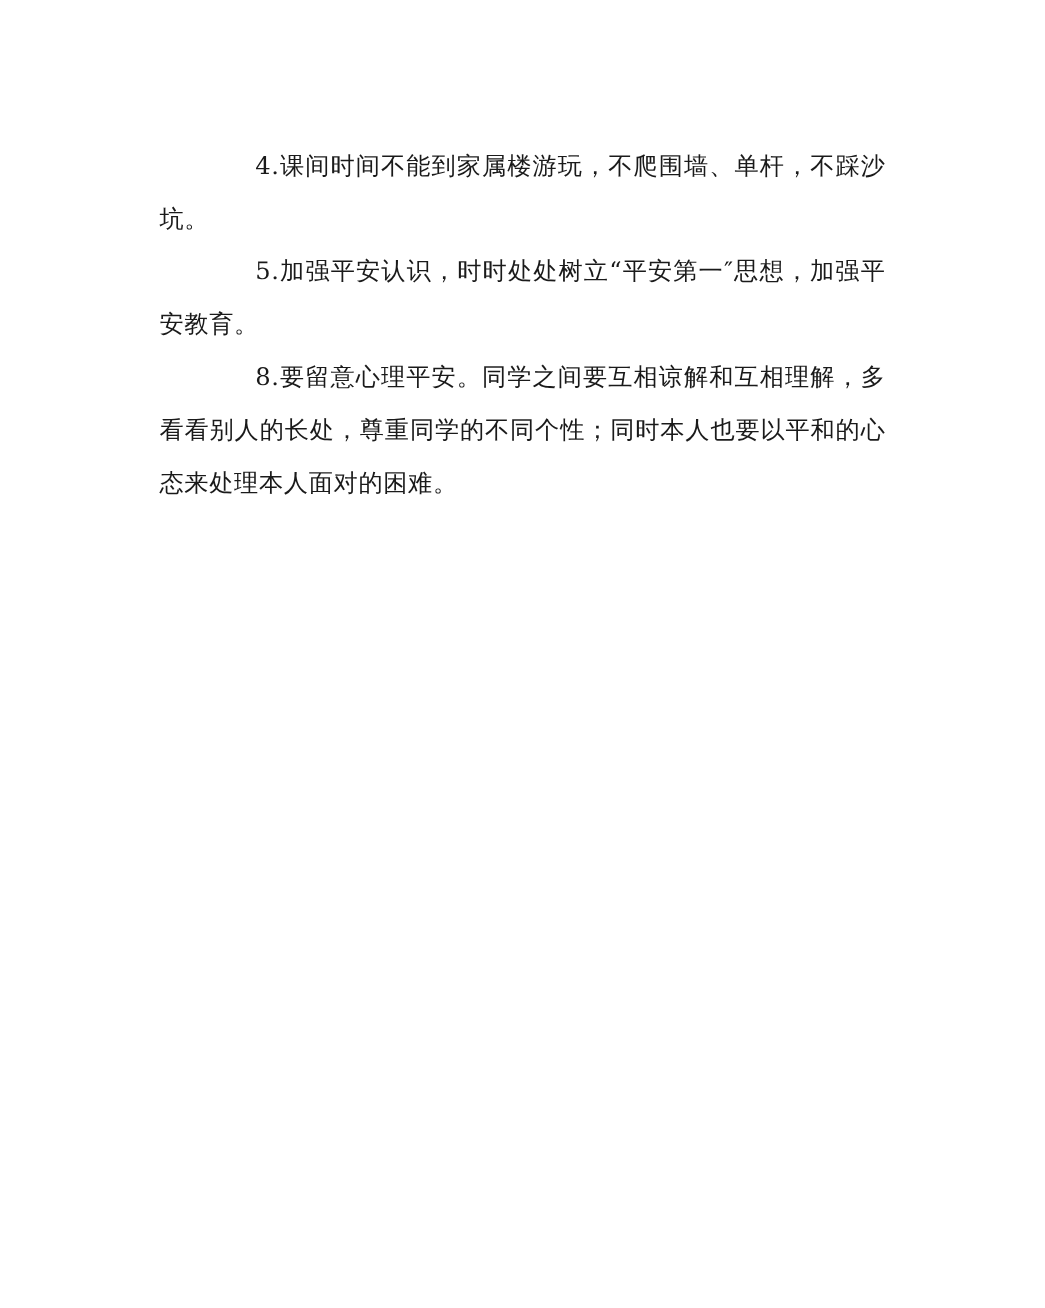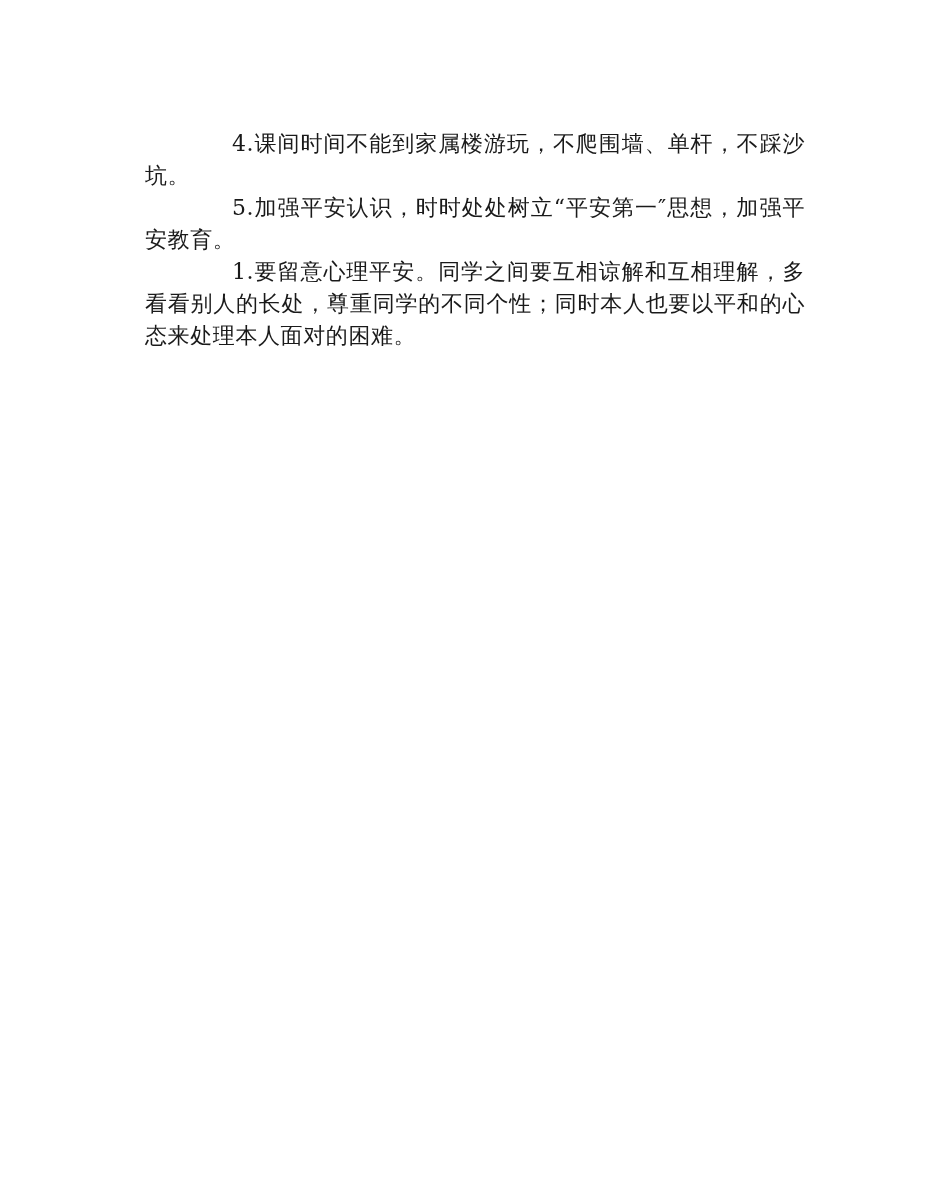--- a/index.html
+++ b/index.html
@@ -5,29 +5,29 @@
   html, body { margin: 0; padding: 0; background: #ffffff; }
   body { width: 950px; height: 1189px; position: relative; overflow: hidden; }
   .page {
     position: absolute;
     left: 145px;
     top: 128px;
     width: 660px;
     font-family: "DejaVu Serif", "Liberation Serif", serif;
     font-size: 22px;
     color: #1a1a1a;
-    line-height: 32px;
+    line-height: 48px;
   }
   .para {
     margin: 0;
     text-indent: 87px;
     text-align: justify;
     letter-spacing: 0.6px;
   }
 </style>
 </head>
 <body>
 
 <div class="page">
   <p class="para">4.课间时间不能到家属楼游玩，不爬围墙、单杆，不踩沙坑。</p>
   <p class="para">5.加强平安认识，时时处处树立“平安第一″思想，加强平安教育。</p>
-  <p class="para">1.要留意心理平安。同学之间要互相谅解和互相理解，多看看别人的长处，尊重同学的不同个性；同时本人也要以平和的心态来处理本人面对的困难。</p>
+  <p class="para">8.要留意心理平安。同学之间要互相谅解和互相理解，多看看别人的长处，尊重同学的不同个性；同时本人也要以平和的心态来处理本人面对的困难。</p>
 </div>
 
 </body></html>

